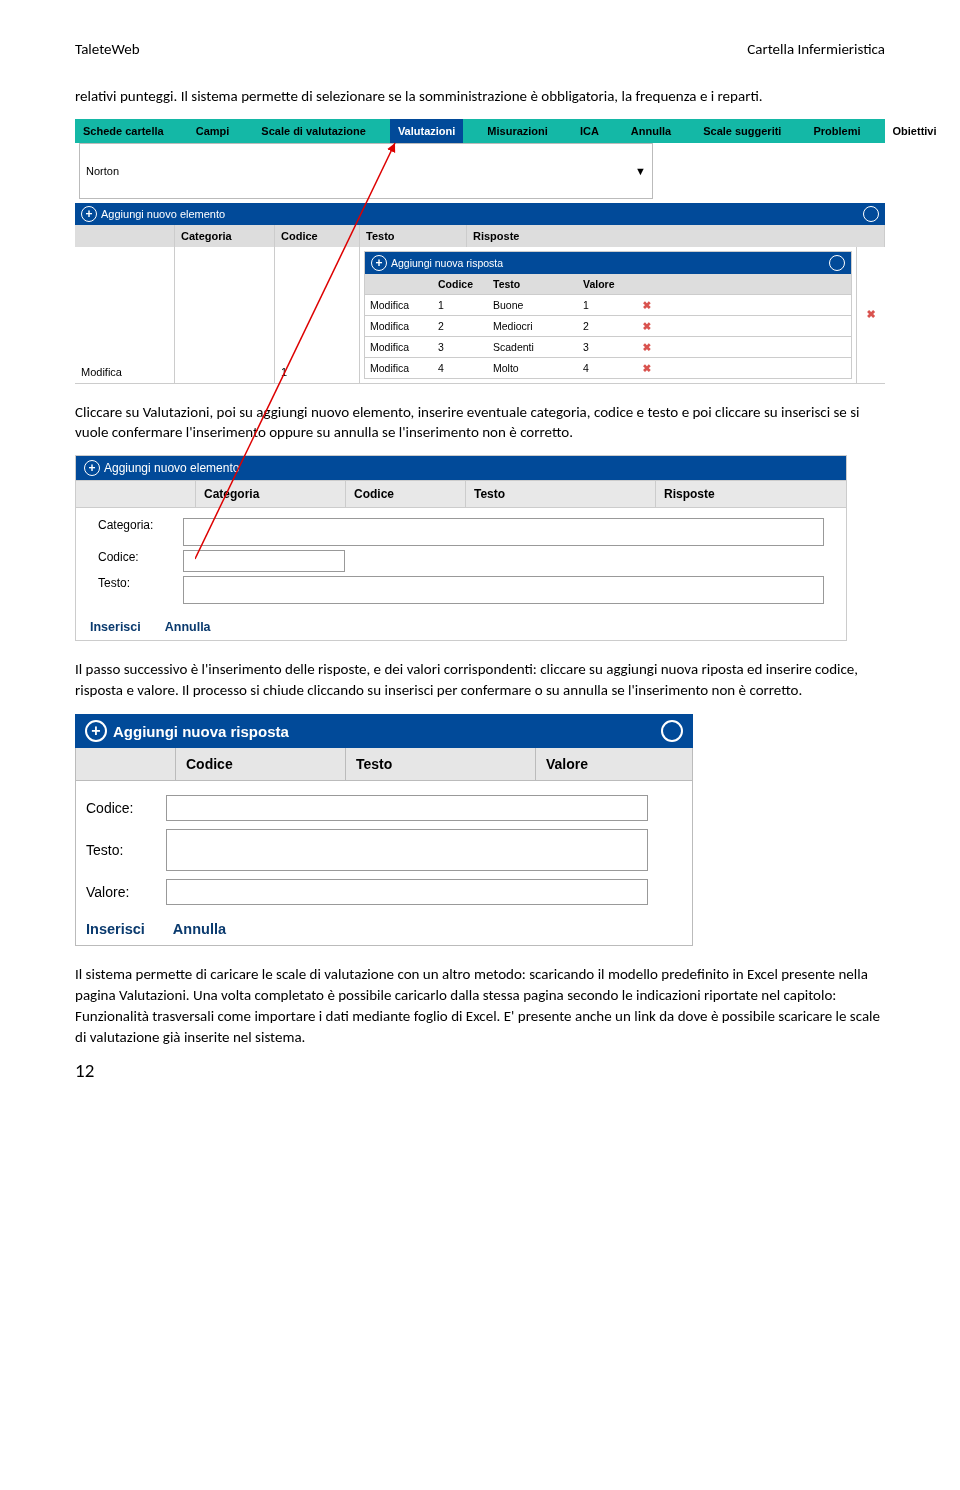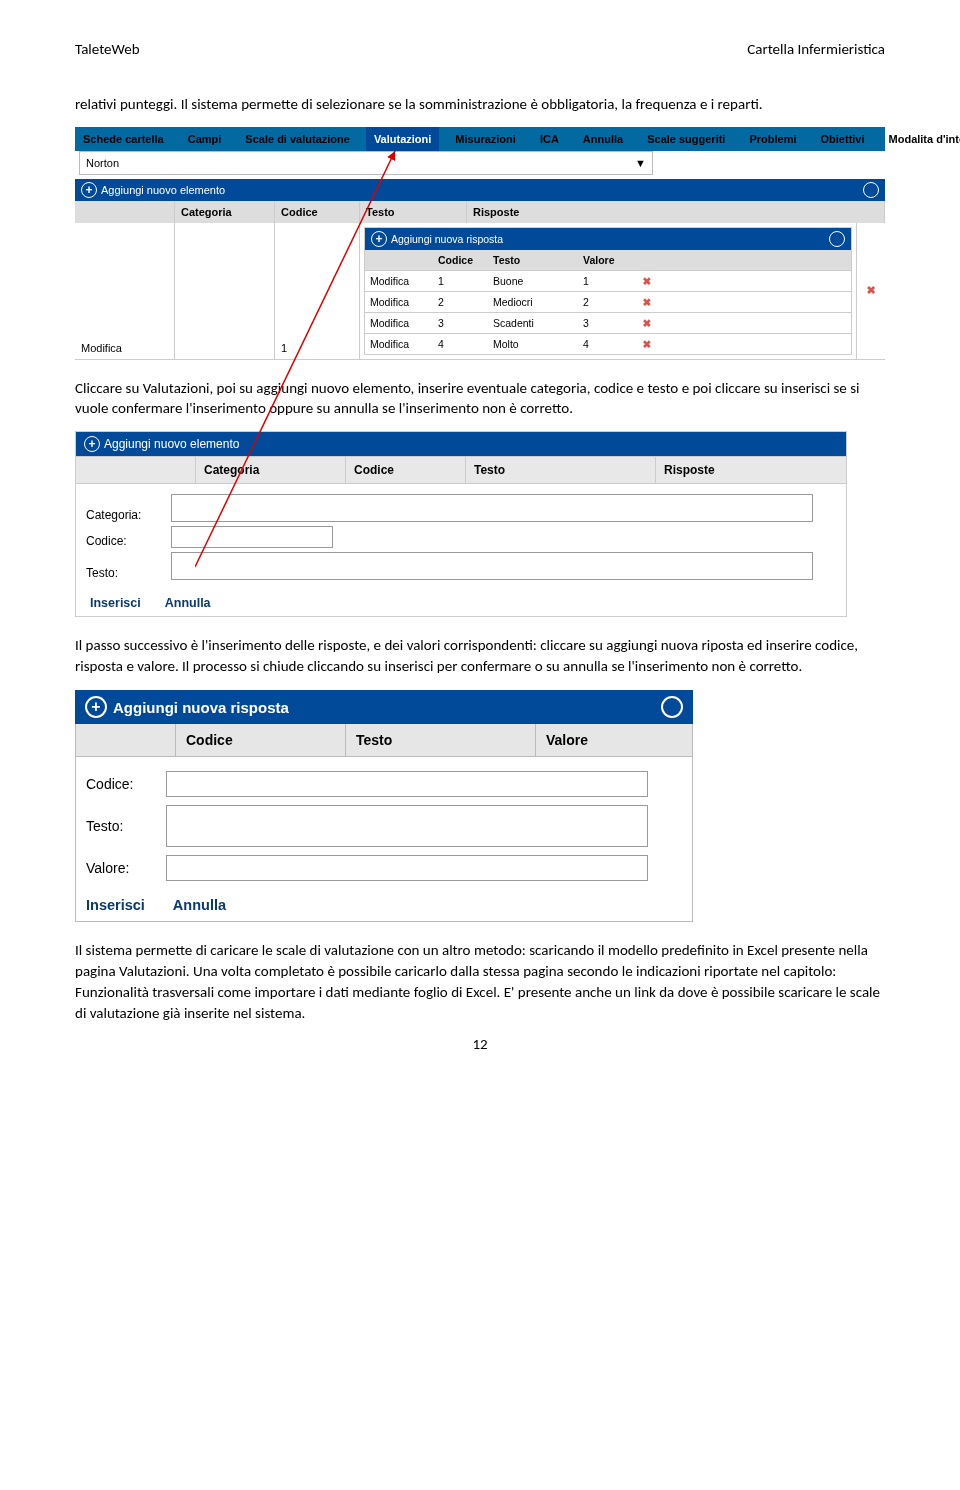--- a/index.html
+++ b/index.html
@@ -1,27 +1,27 @@
 <!DOCTYPE html>
 <html><head>
 <meta charset="utf-8">
 <style>
 body{margin:0;font-family:Calibri,Arial,sans-serif;font-size:15px;color:#000;background:#fff}
 .page{width:960px;margin:0 auto;padding:40px 75px 20px 75px;box-sizing:border-box}
-.hdr{display:flex;justify-content:space-between;font-size:15px;margin-bottom:36px}
+.hdr{display:flex;justify-content:space-between;font-size:15px;margin-bottom:28px}
 .para{font-size:15px;line-height:1.38;margin:12px 0;text-align:left}
-.pgnum{text-align:center;font-size:15px;}
+.pgnum{font-size:19px;}
 
 
 .shot1{border:0;font-family:Arial,sans-serif;font-size:11px;position:relative;margin:8px 0 18px 0}
-.tabs{display:flex;gap:8px;align-items:flex-start;background:#0369a1}
+.tabs{display:flex;gap:16px;align-items:flex-start;background:#14b8a6}
 .tab{padding:6px 8px;font-weight:700;font-size:11px;white-space:nowrap;color:#000;cursor:pointer}
 .tab.active{background:#014a99;color:#fff}
 .scala-lbl{font-size:10px;font-weight:700;padding:4px 0 2px 4px}
-.scala-sel{border:1px solid #bbb;width:560px;height:22px;display:flex;align-items:center;justify-content:space-between;padding:0 6px;font-size:11px;margin:0 0 4px 4px}
+.scala-sel{border:1px solid #bbb;width:560px;height:22px;display:flex;align-items:center;justify-content:space-between;padding:16px 6px;font-size:11px;margin:0 0 4px 4px}
 .bluebar{background:#014a99;color:#fff;display:flex;align-items:center;justify-content:space-between;padding:3px 6px;font-size:11px}
 .plusbox{display:inline-flex;align-items:center;gap:4px}
 .pluscircle{width:14px;height:14px;border:1.5px solid #fff;border-radius:50%;display:inline-flex;align-items:center;justify-content:center;font-size:12px;line-height:1;font-weight:700}
 .refresh{width:14px;height:14px;border:1.5px solid #fff;border-radius:50%;display:inline-block;position:relative}
 .hdrrow{display:flex;background:#ddd;font-weight:700;font-size:11px}
 .cell{padding:5px 6px;border-right:1px solid #ccc;box-sizing:border-box}
 .w-mod{width:100px}.w-cat{width:100px}.w-cod{width:85px}.w-testo{width:107px}.w-resp{flex:1}
 .row1{display:flex;border-bottom:1px solid #ccc;min-height:28px;align-items:stretch}
 .inner{margin:0;border:1px solid #ccc;font-size:10.5px}
 .inner-blue{background:#014a99;color:#fff;display:flex;align-items:center;justify-content:space-between;padding:3px 6px}
@@ -32,21 +32,21 @@
 .redx{color:#d9534f;font-weight:700;text-align:center}
 .arrow{position:absolute;top:22px;left:120px;width:280px;height:430px;pointer-events:none}
 
 
 .shot2{font-family:Verdana,Arial,sans-serif;font-size:12px;border:1px solid #ccc;margin:10px 0 18px 0;width:770px}
 .s2blue{background:#014a99;color:#fff;padding:4px 8px;font-size:12px;font-weight:400}
 .s2hdr{display:flex;background:#e8e8e8;font-weight:700;border-top:1px solid #ccc;border-bottom:1px solid #ccc}
 .s2c{padding:6px 8px;box-sizing:border-box;border-right:1px solid #ccc}
 .s2-mod{width:120px}.s2-cat{width:150px}.s2-cod{width:120px}.s2-testo{width:190px}.s2-risp{flex:1}
 .s2form{padding:6px 10px}
-.s2row{display:flex;align-items:flex-end;margin:4px 0}
+.s2row{display:flex;align-items:flex-start;margin:4px 12px}
 .s2lbl{width:85px;font-size:12px}
 .s2inp{border:1px solid #999;height:20px;background:#fff}
 .s2ta{border:1px solid #999;height:26px;background:#fff}
 .s2acts{display:flex;gap:24px;padding:6px 14px;font-weight:700;font-size:12.5px;color:#0a3a6e}
 
 
 .shot3{font-family:Verdana,Arial,sans-serif;font-size:14px;border:0;margin:14px 0 18px 0;width:618px}
 .s3blue{background:#014a99;color:#fff;display:flex;align-items:center;justify-content:space-between;padding:6px 10px;font-size:15px;font-weight:700}
 .s3plus{width:18px;height:18px;border:2px solid #fff;border-radius:50%;display:inline-flex;align-items:center;justify-content:center;font-size:16px;line-height:1;font-weight:700;margin-right:6px}
 .s3ref{width:18px;height:18px;border:2px solid #fff;border-radius:50%;display:inline-block}

